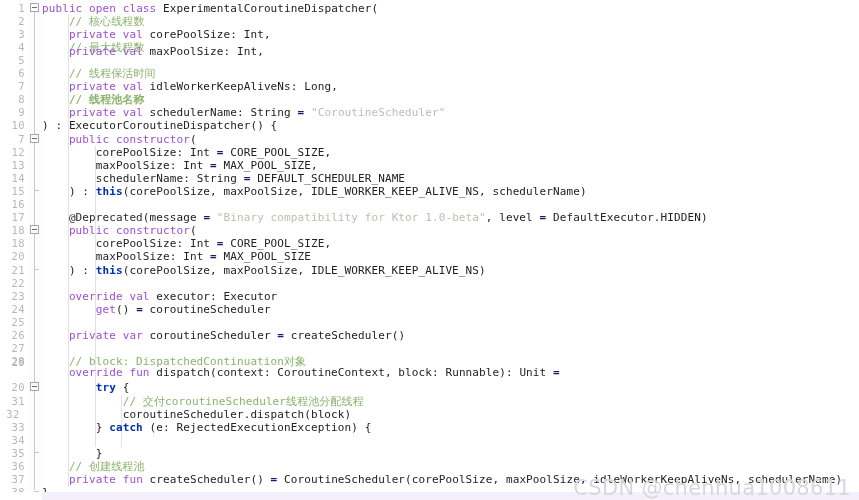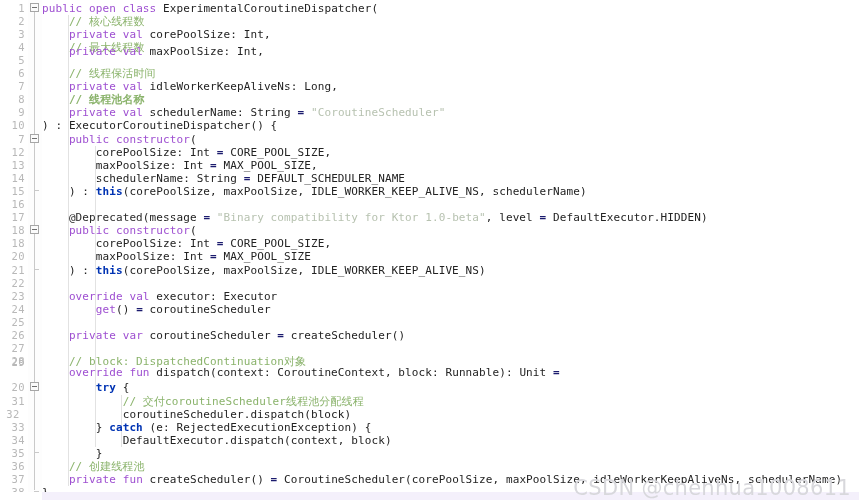--- a/index.html
+++ b/index.html
@@ -244,21 +244,20 @@
       <div class="row" style="top: 302.8px;"><span>        </span><span class="kw">get</span>() <span class="op">=</span> <span class="plain">coroutineScheduler</span></div>
       <div class="row" style="top: 315.9px;"><span></span></div>
       <div class="row" style="top: 329px;"><span>    </span><span class="kw">private</span> <span class="kw">var</span> <span class="plain">coroutineScheduler</span> <span class="op">=</span> <span class="plain">createScheduler</span>()</div>
       <div class="row" style="top: 342.1px;"><span></span></div>
       <div class="row" style="top: 355.2px;"><span>    </span><span class="cmt">// block: DispatchedContinuation对象</span></div>
       <div class="row" style="top: 366px; text-align: center;"><span>    </span><span class="kw">override</span> <span class="kw">fun</span> <span class="plain">dispatch</span>(<span class="plain">context</span>: <span class="plain">CoroutineContext</span>, <span class="plain">block</span>: <span class="plain">Runnable</span>): <span class="plain">Unit</span> <span class="op">=</span></div>
       <div class="row" style="top: 381.4px;"><span>        </span><span class="kw2">try</span> {</div>
       <div class="row" style="top: 395px;"><span>            </span><span class="cmt">// 交付coroutineScheduler线程池分配线程</span></div>
       <div class="row" style="top: 420.7px;"><span>        </span>} <span class="kw2">catch</span> (<span class="plain">e</span>: <span class="plain">RejectedExecutionException</span>) {</div>
       <div class="row" style="top: 407.6px;"><span>            </span><span class="plain">coroutineScheduler.dispatch</span>(<span class="plain">block</span>)</div>
-      <div class="row" style="top: 433.8px;"><span>            </span><span class="plain">DefaultExecutor.dispatch</span>(<span class="plain">context</span>, <span class="plain">block</span>)</div>
       <div class="row" style="top: 446.9px;"><span>        </span>}</div>
       <div class="row" style="top: 460px;"><span>    </span><span class="cmt">// 创建线程池</span></div>
       <div class="row" style="top: 473.1px;"><span>    </span><span class="kw">private</span> <span class="kw">fun</span> <span class="plain">createScheduler</span>() <span class="op">=</span> <span class="plain">CoroutineScheduler</span>(<span class="plain">corePoolSize</span>, <span class="plain">maxPoolSize</span>, <span class="plain">idleWorkerKeepAliveNs</span>, <span class="plain">schedulerName</span>)</div>
       <div class="row" style="top: 486.2px;"><span></span>}</div>
     </div>
 
   <div class="bottom-strip"></div>
   <div class="bottom-strip-gutter"></div>
 
   <div class="watermark">CSDN @chenhua1008611</div>

